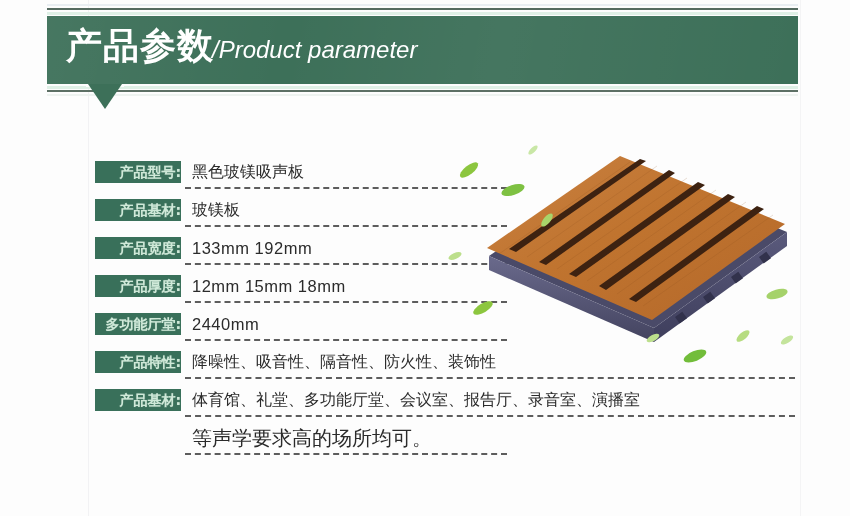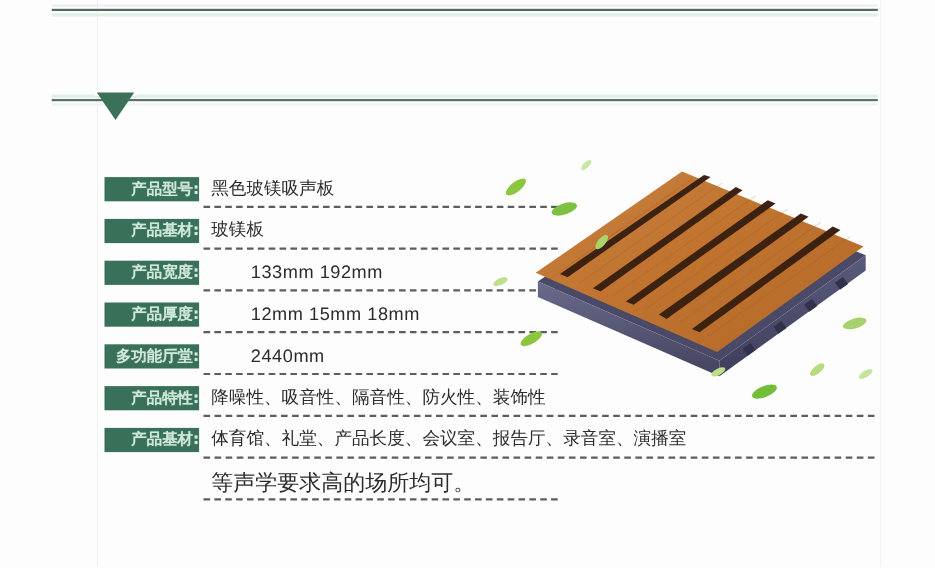--- a/index.html
+++ b/index.html
@@ -158,21 +158,20 @@
     font-family: Liberation Serif, serif;
     font-size: 16px;
     line-height: 30px;
     white-space: nowrap;
     box-sizing: border-box;
   }
   .spec-value.latin {
     font-family: "Liberation Sans", sans-serif;
     font-size: 16.5px;
     letter-spacing: 0.5px;
-    margin-left: 36px;
   }
   .spec-underline {
     position: absolute;
     left: 90px;
     top: 30px;
     height: 0;
     border-top: 2px dashed #5d5d5d;
   }
   .u-short { width: 322px; }
   .u-long  { width: 610px; }
@@ -208,20 +207,35 @@
 
   <div class="page-edge-left"></div>
   <div class="page-edge-right"></div>
 
   <div class="banner-wrap">
 
     <div class="rule rule-top-a"></div>
     <div class="rule rule-top-b"></div>
     <div class="rule rule-top-c"></div>
 
+    <div class="banner">
+      <div class="banner-watermarks">
+        <div class="wm" style="left:430px; top:42px;"></div>
+        <div class="wm" style="left:520px; top:14px;"></div>
+        <div class="wm" style="left:590px; top:44px;"></div>
+        <div class="wm" style="left:660px; top:16px;"></div>
+        <div class="wm" style="left:700px; top:46px;"></div>
+        <div class="wm" style="left:360px; top:18px;"></div>
+      </div>
+      <div class="banner-sheen"></div>
+
+      <div class="banner-title">
+        <span class="title-cn">产品参数</span><span class="title-en">/Product parameter</span>
+      </div>
+    </div>
 
     <div class="rule rule-bot-a"></div>
     <div class="rule rule-bot-b"></div>
     <div class="rule rule-bot-c"></div>
 
     <div class="arrow-mask"></div>
     <div class="banner-arrow"></div>
   </div>
 
   <div class="spec-table">
@@ -257,21 +271,21 @@
     </div>
 
     <div class="spec-row">
       <div class="spec-label">产品特性:</div>
       <div class="spec-value">降噪性、吸音性、隔音性、防火性、装饰性</div>
       <div class="spec-underline u-long"></div>
     </div>
 
     <div class="spec-row">
       <div class="spec-label">产品基材:</div>
-      <div class="spec-value">体育馆、礼堂、产品长度、会议室、报告厅、录音室、演播室</div>
+      <div class="spec-value">体育馆、礼堂、多功能厅堂、会议室、报告厅、录音室、演播室</div>
       <div class="spec-underline u-long"></div>
     </div>
 
     <div class="spec-row">
       <div class="spec-cont">等声学要求高的场所均可。</div>
       <div class="spec-underline u-cont"></div>
     </div>
 
   </div>
 

